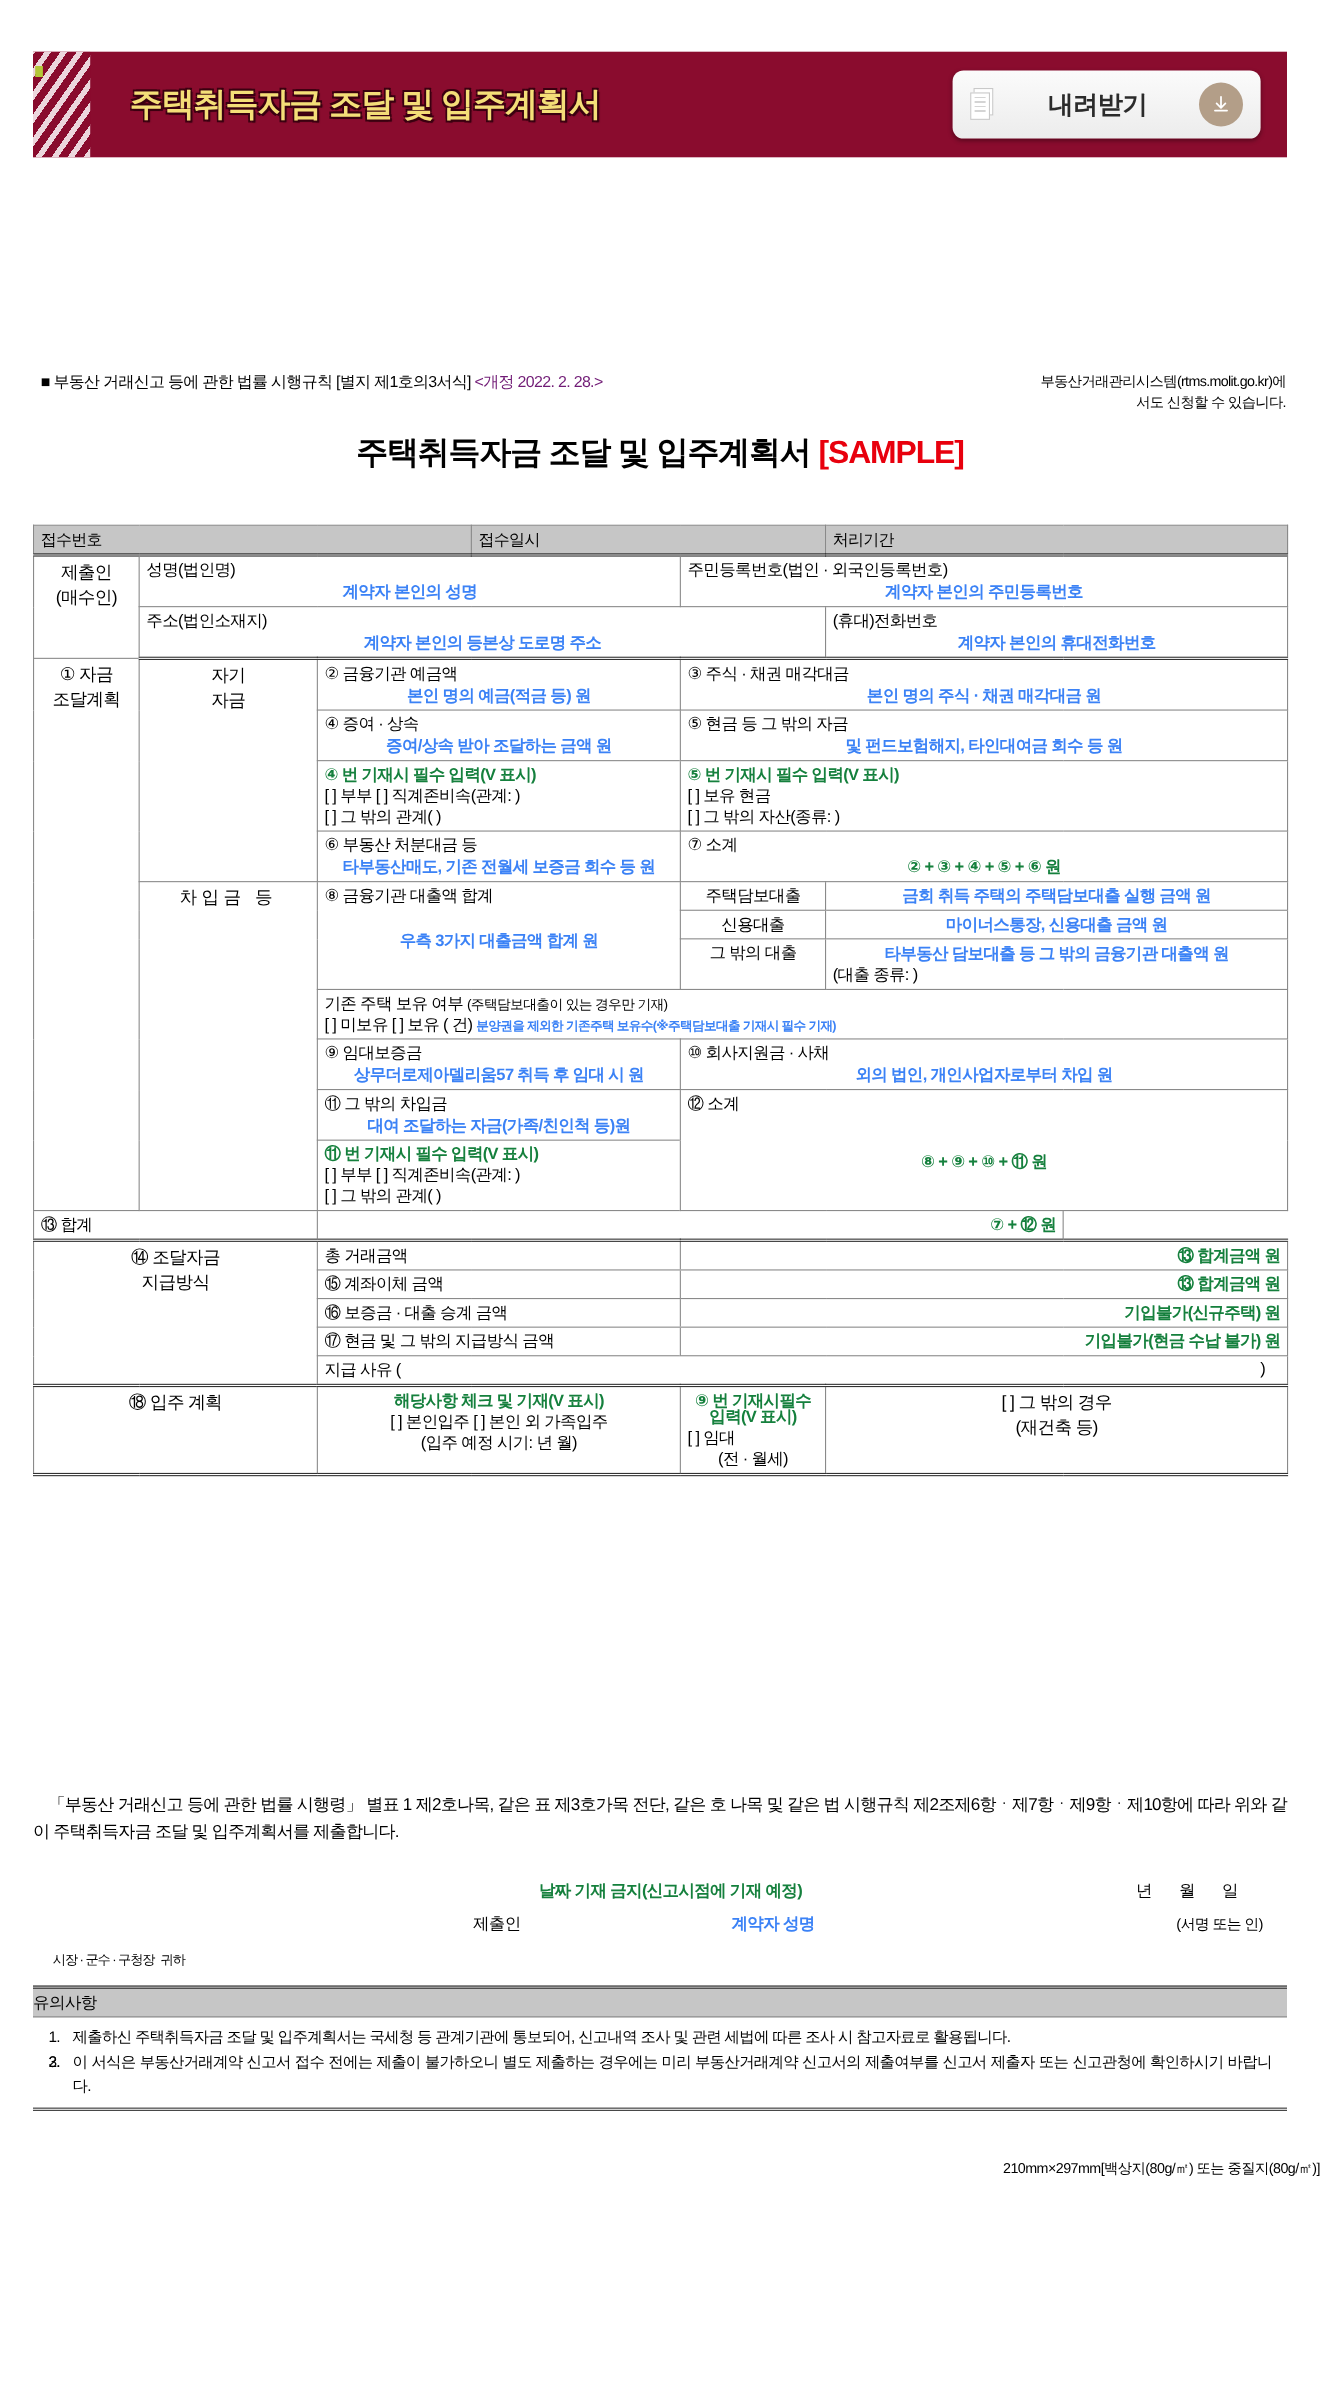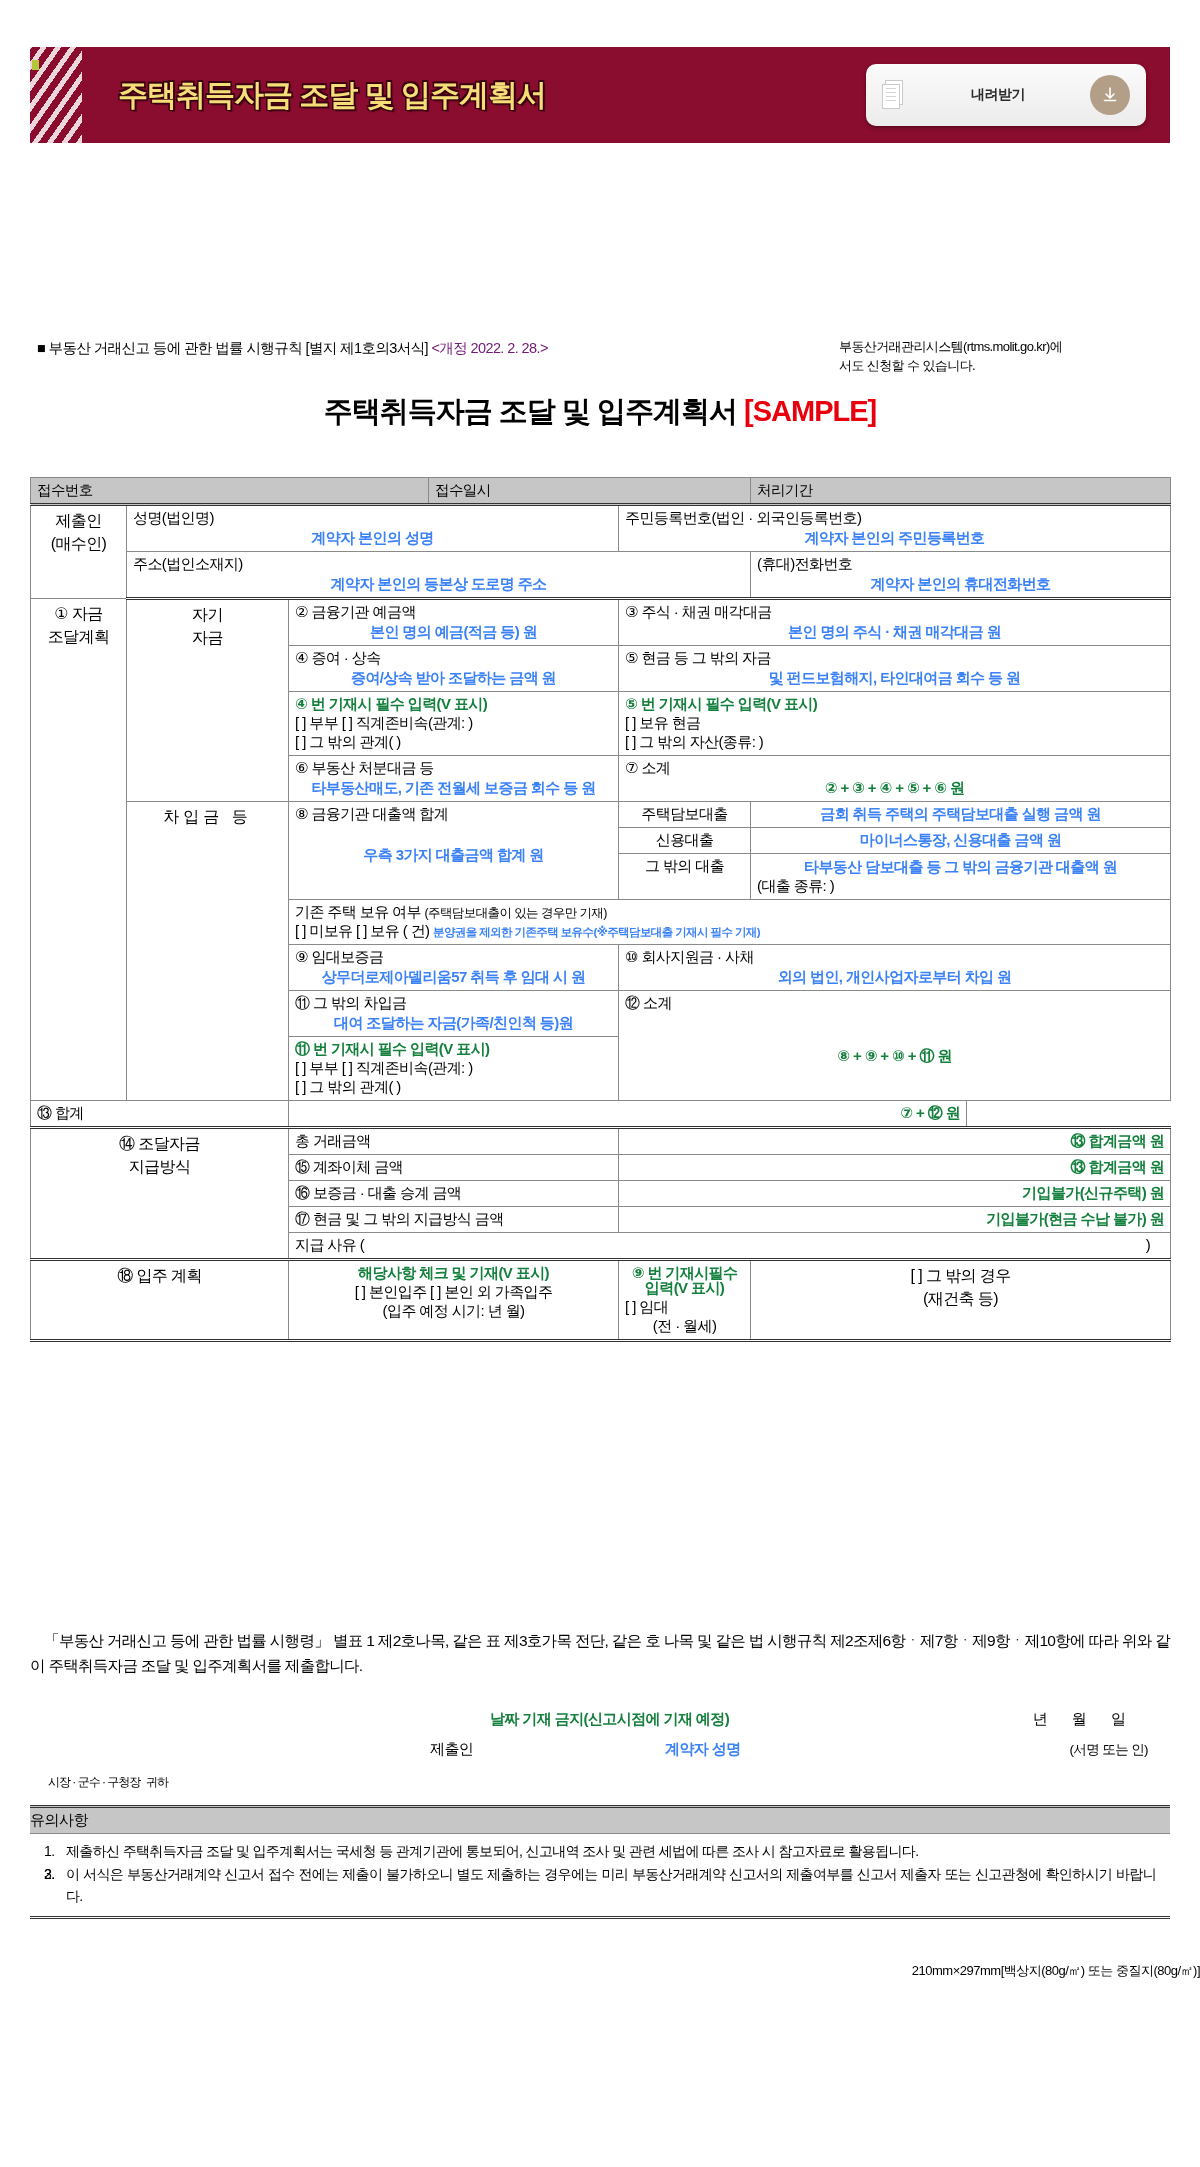--- a/index.html
+++ b/index.html
@@ -50,36 +50,36 @@
     padding:0 16px;
   }
   .dl-doc{ width:24px; height:30px; position:relative; flex:0 0 auto; }
   .dl-doc i{ position:absolute; border:1.5px solid #c9c9c9; }
   .dl-doc i.b{ left:3px; top:0; width:18px; height:25px; background:#fff; }
   .dl-doc i.f{ left:0; top:4px; width:18px; height:25px; background:#fff; }
   .dl-doc i.f::after{
     content:""; position:absolute; left:3px; top:3px; right:3px; height:15px;
     background:repeating-linear-gradient(#d4d4d4 0 1.5px, transparent 1.5px 4px);
   }
-  .dl-label{ font-size:14px; font-weight:bold; color:#2b2b2b; letter-spacing:-.5px; }
+  .dl-label{ font-size:23px; font-weight:bold; color:#2b2b2b; letter-spacing:-.5px; }
   .dl-circle{
     width:40px; height:40px; border-radius:50%;
     background:#b39e88; display:flex; align-items:center; justify-content:center;
     flex:0 0 auto;
   }
 
   
   .sheet{ position:absolute; left:0; top:0; width:1200px; }
   .meta-row{
     position:absolute; left:37px; top:338px; width:1132px;
     font-size:14.5px; line-height:1.5; letter-spacing:-.6px;
   }
   .meta-left{ float:left; }
   .meta-left .rev{ color:#701a75; }
-  .meta-right{ float:right; width:330px; font-size:13px; line-height:1.45; }
+  .meta-right{ float:right; width:330px; text-align:right; font-size:13px; line-height:1.45; }
   .doc-title{
     position:absolute; left:0; top:392px; width:1200px; text-align:center;
     font-size:29px; font-weight:bold; letter-spacing:-1px;
   }
   .doc-title .sample{ color:#e8000d; }
   .note-row{
     position:absolute; left:37px; top:440px; width:1132px;
     font-size:14.5px; letter-spacing:-.6px;margin-top:36px;
   }
   .note-row .right{ float:right; }

